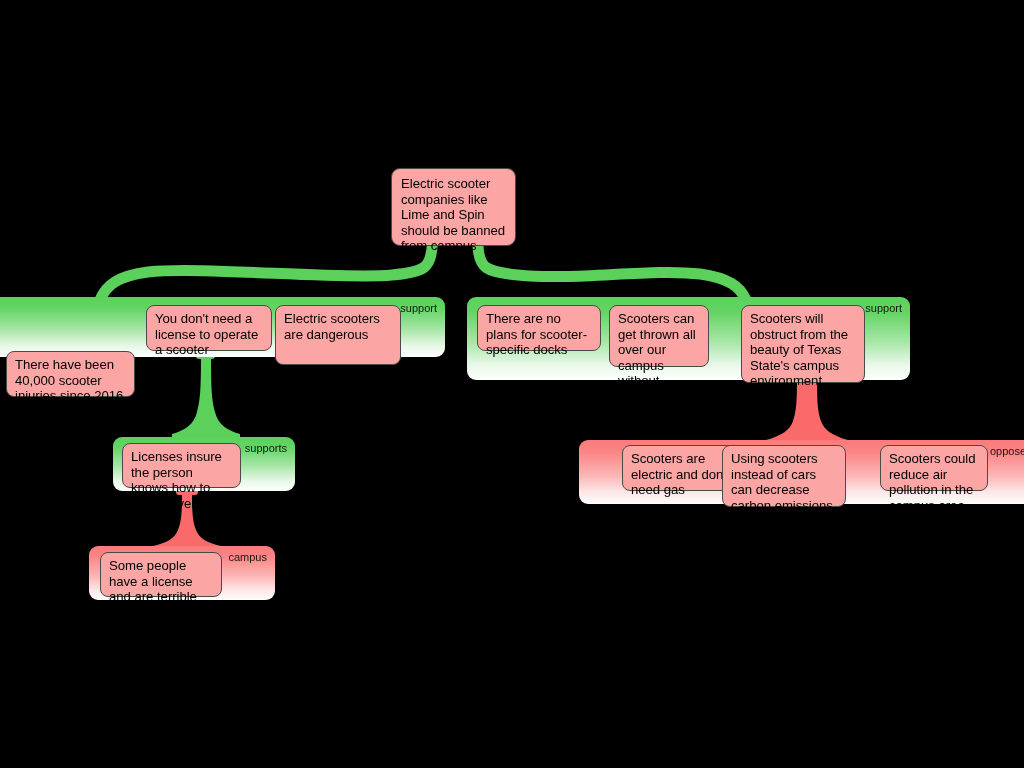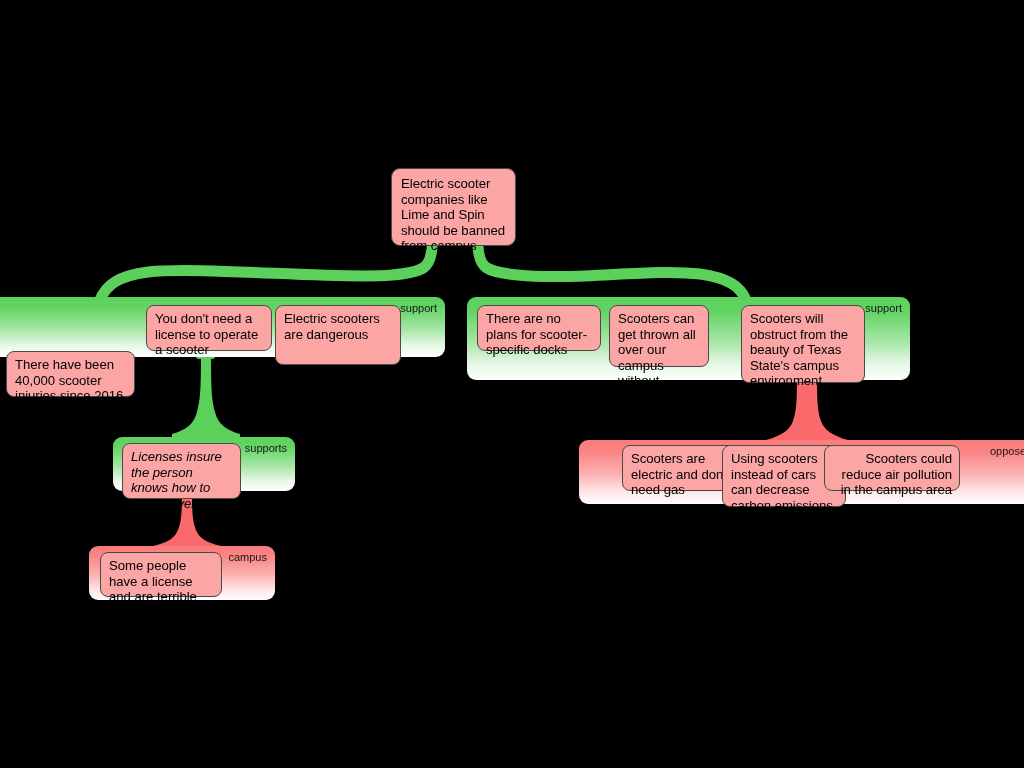--- a/index.html
+++ b/index.html
@@ -144,37 +144,37 @@
   <div class="card" style="left:609px; top:305px; width:100px; height:62px;">
     <span class="ws">Scooters can get thrown all over our campus without repercussion</span>
   </div>
   <div class="card" style="left:741px; top:305px; width:124px; height:78px;">
     <span class="ws">Scooters will obstruct from the beauty of Texas State's campus environment</span>
   </div>
 
   <div class="group support" style="left:113px; top:437px; width:182px; height:54px;">
     <span class="group-label">supports</span>
   </div>
-  <div class="card" style="left:122px; top:443px; width:119px; height:56px;font-style:italic;">
+  <div class="card" style="left:122px; top:443px; width:119px; height:45px;">
     <span class="ws">Licenses insure the person knows how to drive a  vehicle</span>
   </div>
 
   <div class="group oppose" style="left:89px; top:546px; width:186px; height:54px;">
     <span class="group-label">campus</span>
   </div>
   <div class="card" style="left:100px; top:552px; width:122px; height:45px;">
     <span class="ws">Some people have a license and are terrible drivers</span>
   </div>
 
   <div class="group oppose" style="left:579px; top:440px; width:455px; height:64px; border-radius:9px 0 0 9px;">
     <span class="group-label">oppose</span>
   </div>
   <div class="card" style="left:590px; top:445px; width:124px; height:46px;margin-left:32px;">
     <span class="ws">Scooters are electric and don't need gas</span>
   </div>
   <div class="card" style="left:722px; top:445px; width:124px; height:62px;">
     <span class="ws">Using scooters instead of cars can decrease carbon emissions</span>
   </div>
-  <div class="card" style="left:824px; top:445px; width:136px; height:46px;text-align:right;">
+  <div class="card" style="left:880px; top:445px; width:108px; height:46px;">
     <span class="ws">Scooters could reduce air pollution in the campus area</span>
   </div>
 
 </div>
 
 </body></html>

